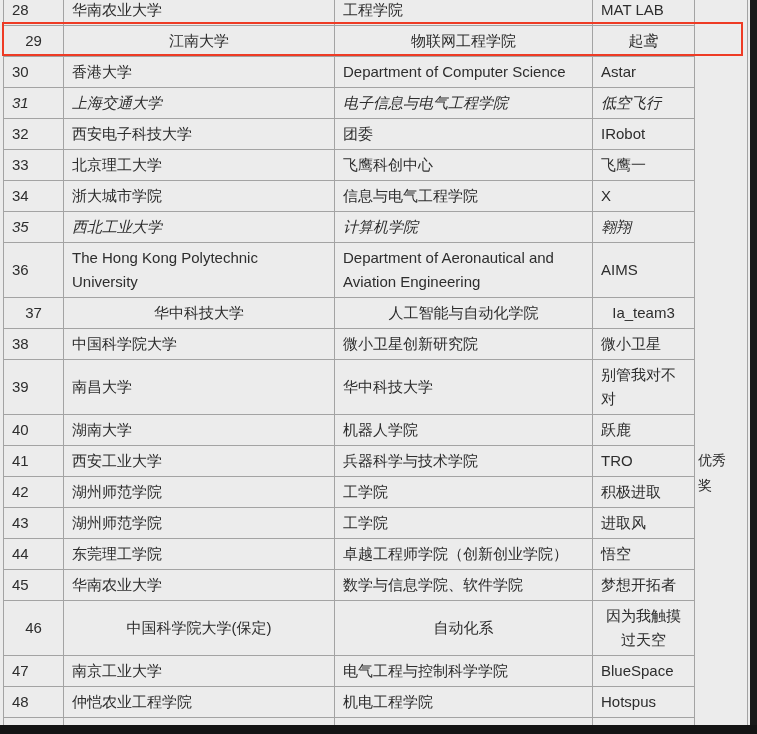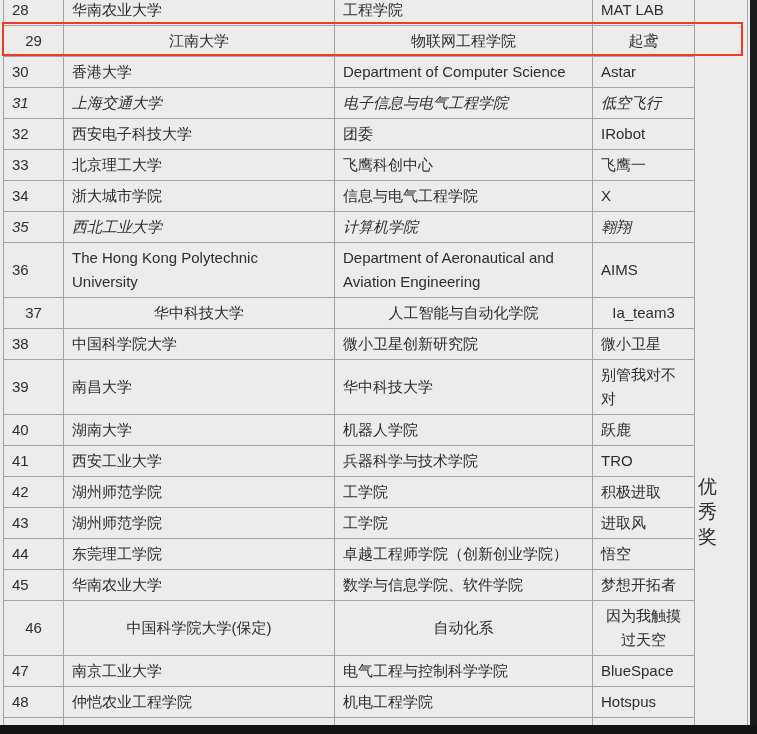--- a/index.html
+++ b/index.html
@@ -50,23 +50,23 @@
     top: 22px;
     width: 737px;
     height: 30px;
     border: 2px solid #ee3b25;
     z-index: 5;
     pointer-events: none;
   }
   .award-label {
     position: absolute;
     left: 698px;
-    top: 474px;
+    top: 448px;
     width: 33px;
-    font-size: 19px;
+    font-size: 14px;
     line-height: 25px;
     z-index: 3;
     word-break: break-all;
   }
   .edge-right {
     position: absolute;
     right: 0;
     top: 0;
     width: 7px;
     height: 734px;

